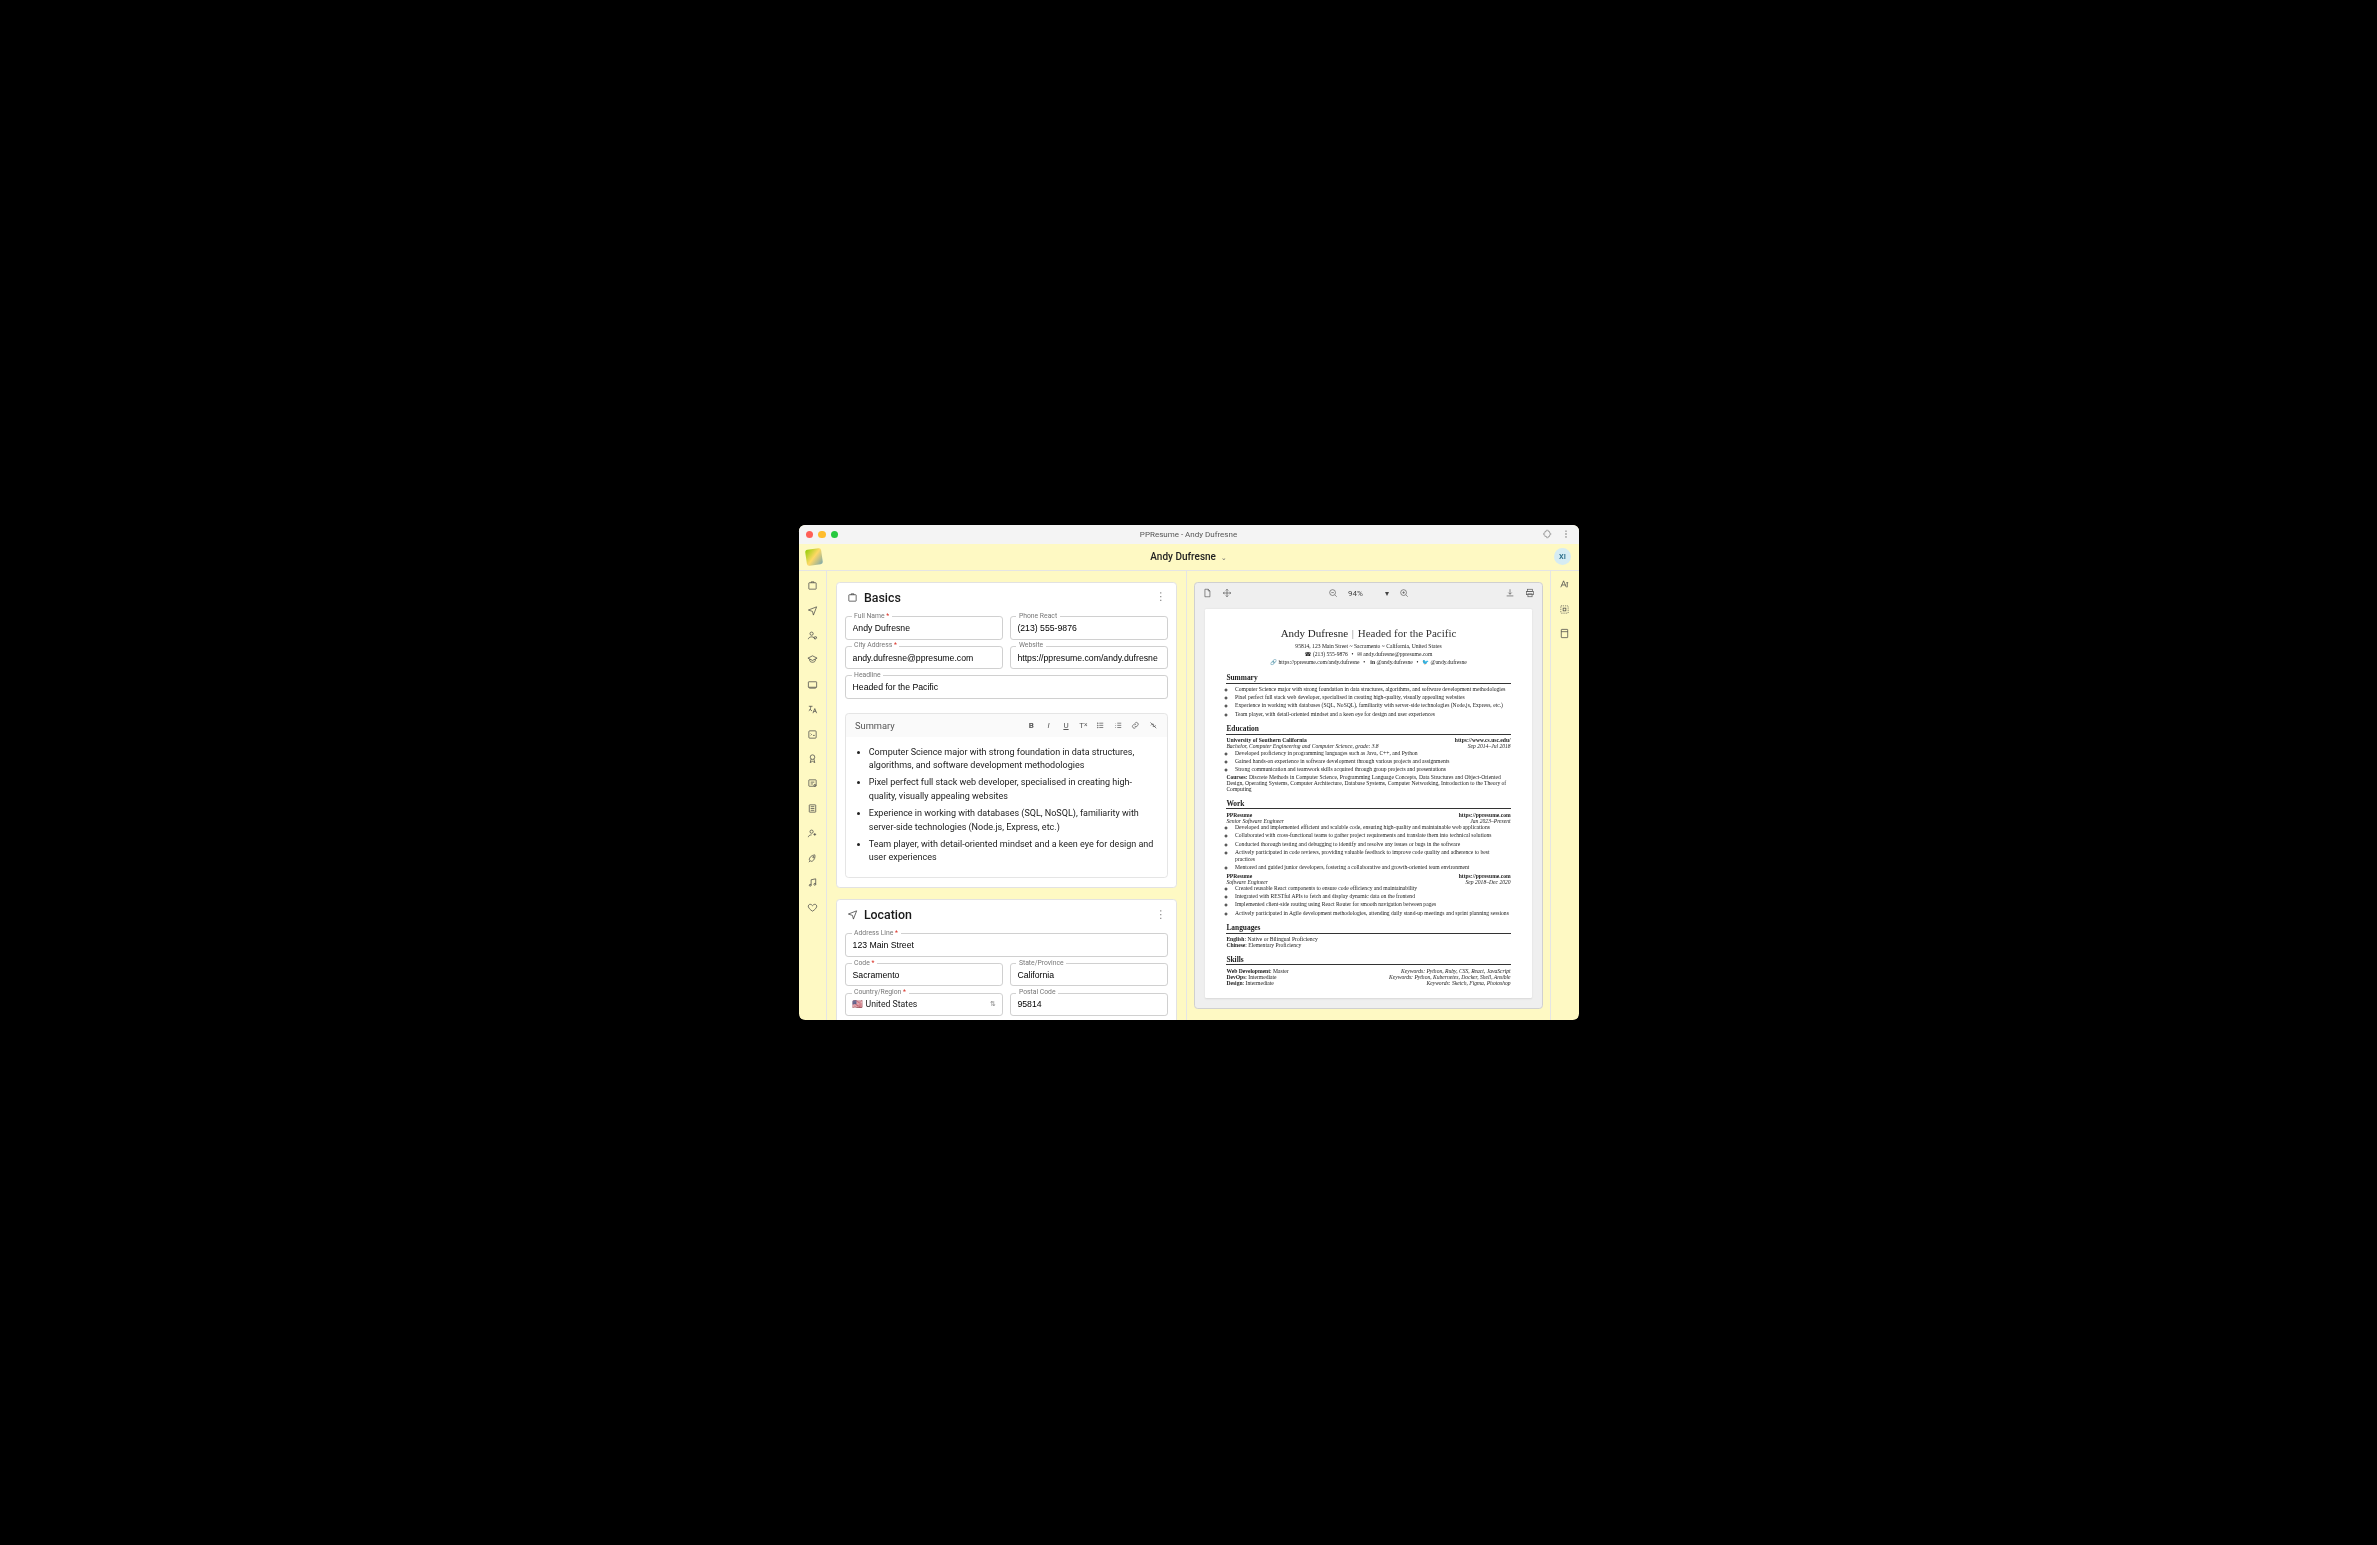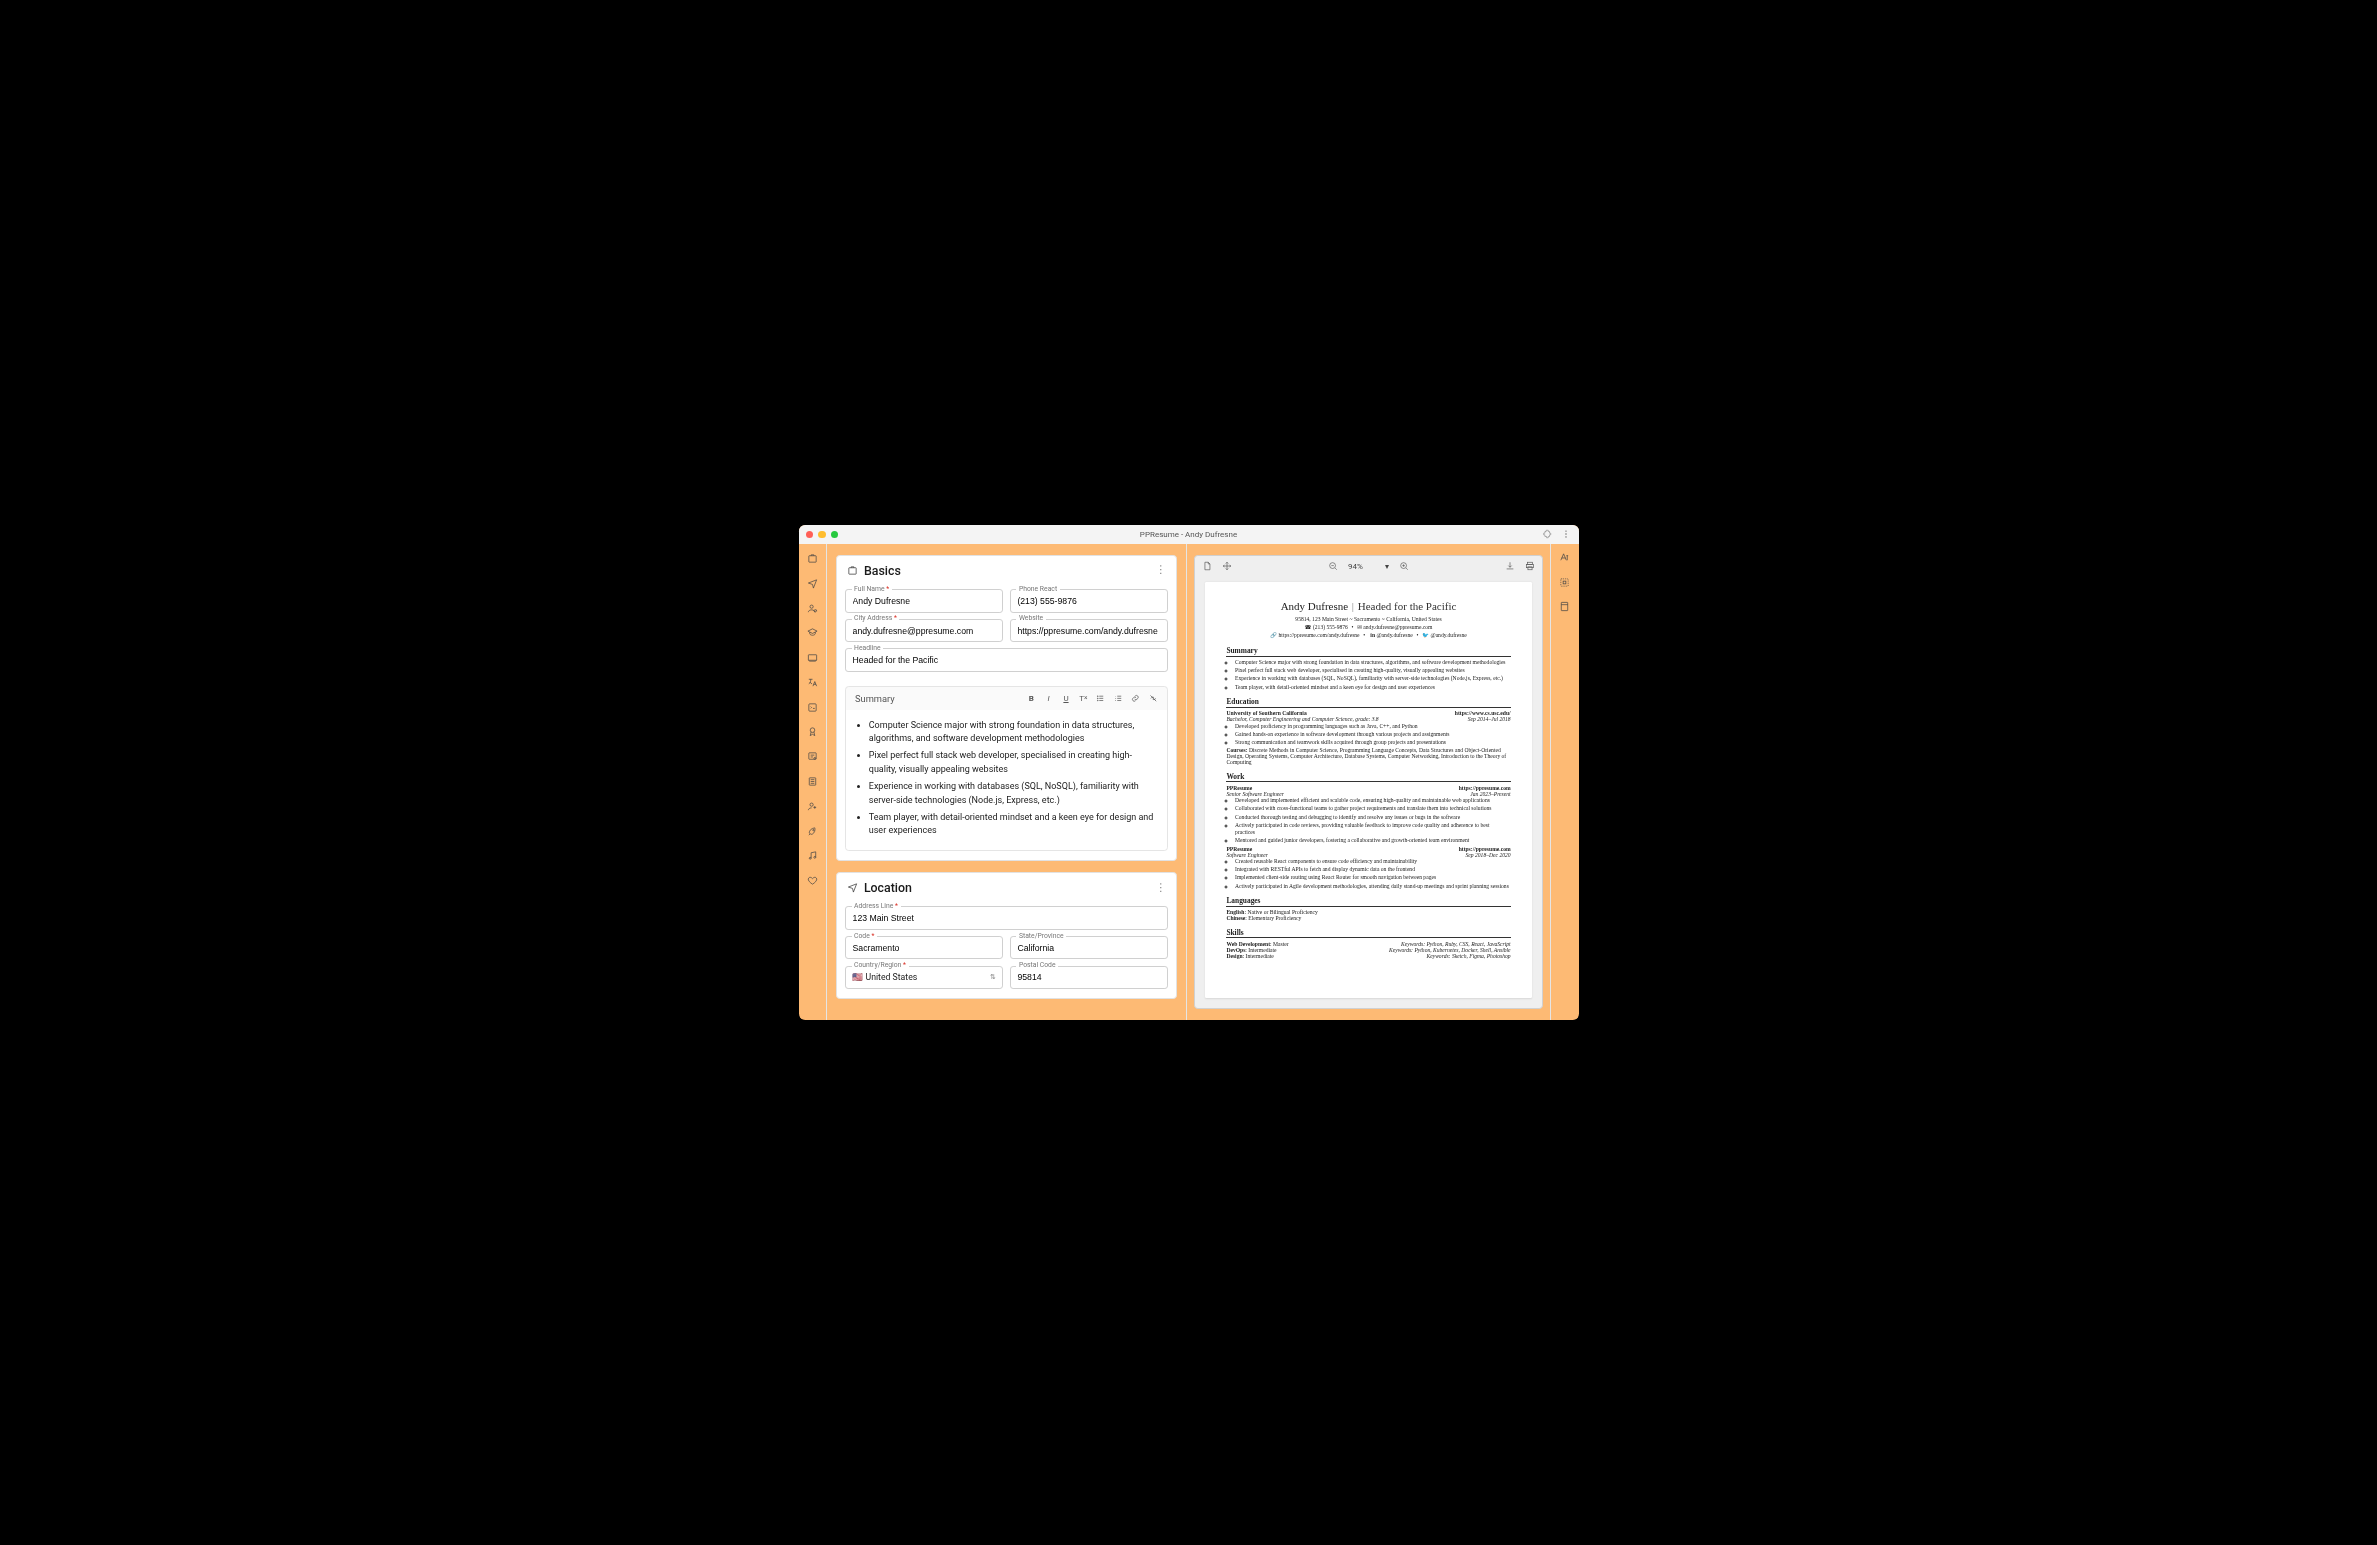--- a/index.html
+++ b/index.html
@@ -9,21 +9,21 @@
     font-size: 8.7px;
     color: #1a1a1a;
     display: flex;
     align-items: center;
     justify-content: center;
     min-height: 100vh;
   }
   .window {
     width: 780px;
     height: 495px;
-    background: #fdba74;
+    background: #fef9c3;
     border-radius: 6.2px;
     overflow: hidden;
     display: flex;
     flex-direction: column;
     box-shadow: 0 12.4px 37px rgba(0,0,0,.3);
   }
   
   .titlebar {
     height: 18.6px;
     background: #f4f4f4;
@@ -224,20 +224,28 @@
       <span class="ticon">
         <svg viewBox="0 0 24 24" fill="#555">
             <circle cx="12" cy="5" r="1.6"></circle>
             <circle cx="12" cy="12" r="1.6"></circle>
             <circle cx="12" cy="19" r="1.6"></circle>
           </svg>
       </span>
     </div>
   </div>
 
+  <div class="header">
+    <div class="logo"></div>
+    <div class="docname">
+      <span>Andy Dufresne</span>
+      <span class="chev">⌄</span>
+    </div>
+    <div class="avatar">XI</div>
+  </div>
 
   <div class="main">
 
     <div class="sidebar">
       <div class="sicon">
           <svg viewBox="0 0 24 24">
             <rect x="4" y="6" width="16" height="14" rx="1"></rect>
             <path d="M9 6V4h6v2"></path>
           </svg>
         </div>

